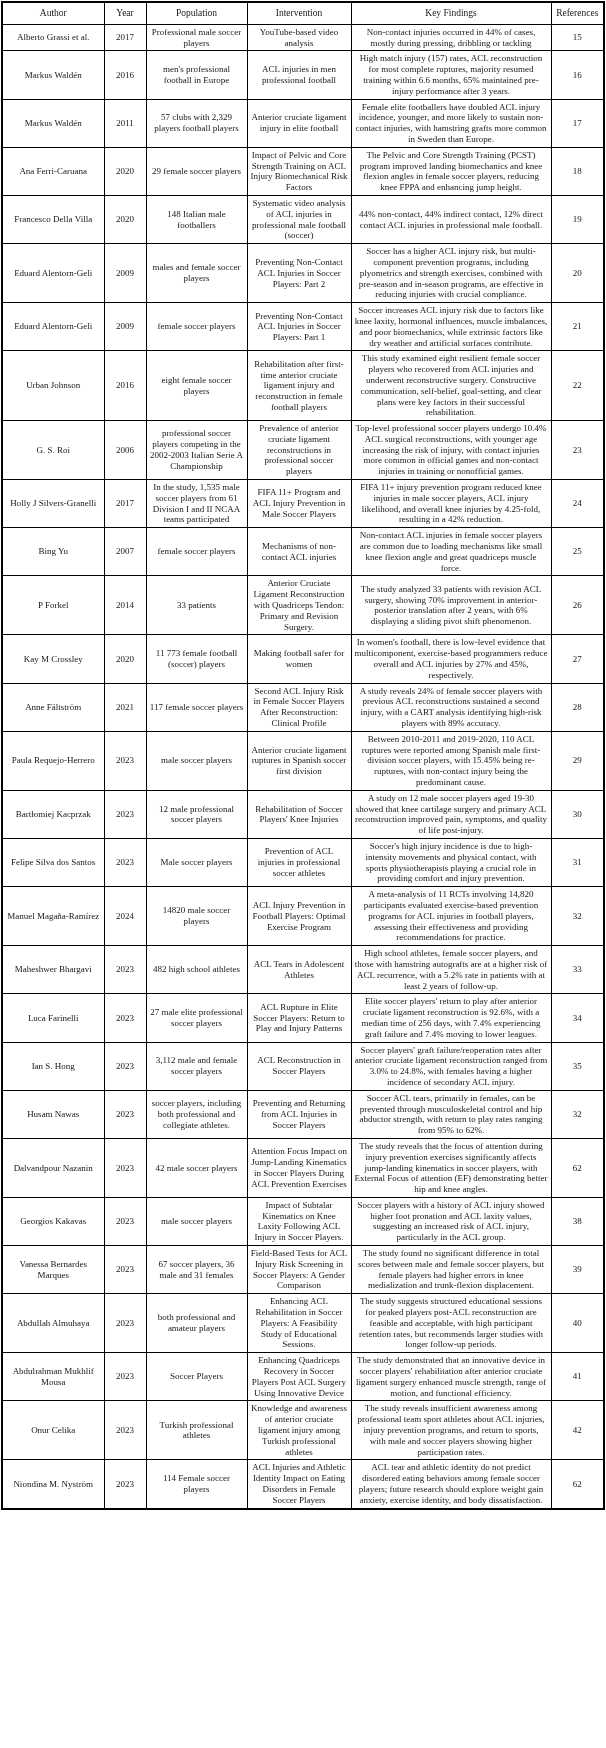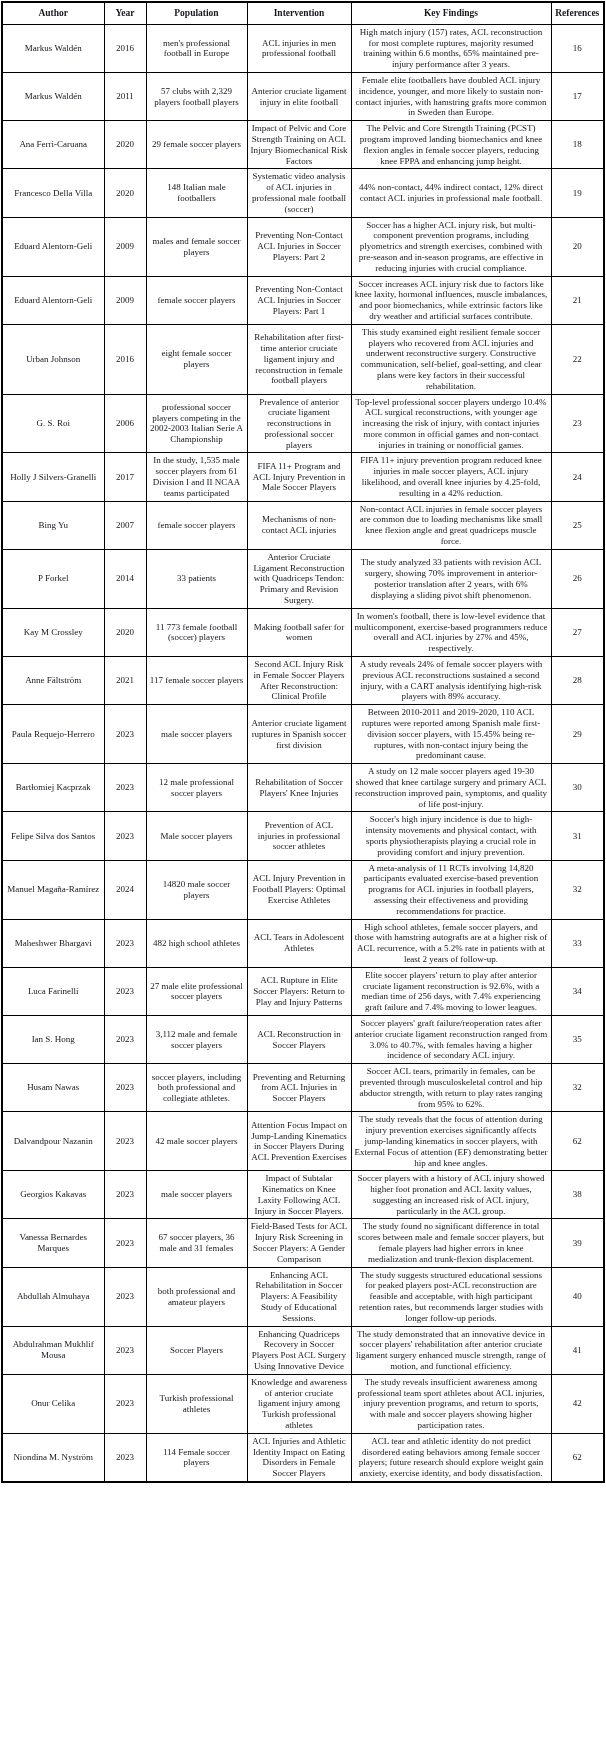--- a/index.html
+++ b/index.html
@@ -25,21 +25,21 @@
   table.studies td {
     border: 1px solid #000000;
     text-align: center;
     vertical-align: middle;
     font-size: 9px;
     line-height: 10.8px;
     padding: 2px 3px;
     overflow-wrap: break-word;
   }
   table.studies th {
-    font-weight: bold;
+    font-weight: normal;
     font-size: 9.5px;
     padding: 5px 2px;
   }
   col.c-author { width: 102px; }
   col.c-year   { width: 42px;  }
   col.c-pop    { width: 101px; }
   col.c-int    { width: 104px; }
   col.c-find   { width: 200px; }
   col.c-ref    { width: 53px;  }
 </style>
@@ -61,20 +61,28 @@
         <th>Author</th>
         <th>Year</th>
         <th>Population</th>
         <th>Intervention</th>
         <th>Key Findings</th>
         <th>References</th>
       </tr>
     </thead>
     <tbody id="tbody">
         <tr>
+          <td>Alberto Grassi et al.</td>
+          <td>2017</td>
+          <td>Professional male soccer players</td>
+          <td>YouTube-based video analysis</td>
+          <td>Non-contact injuries occurred in 44% of cases, mostly during pressing, dribbling or tackling</td>
+          <td>15</td>
+        </tr>
+        <tr>
           <td>Markus Waldén</td>
           <td>2016</td>
           <td>men's professional football in Europe</td>
           <td>ACL injuries in men professional football</td>
           <td>High match injury (157) rates, ACL reconstruction for most complete ruptures, majority resumed training within 6.6 months, 65% maintained pre-injury performance after 3 years.</td>
           <td>16</td>
         </tr>
         <tr>
           <td>Markus Waldén</td>
           <td>2011</td>
@@ -192,21 +200,21 @@
           <td>2023</td>
           <td>Male soccer players</td>
           <td>Prevention of ACL injuries in professional soccer athletes</td>
           <td>Soccer's high injury incidence is due to high-intensity movements and physical contact, with sports physiotherapists playing a crucial role in providing comfort and injury prevention.</td>
           <td>31</td>
         </tr>
         <tr>
           <td>Manuel Magaña-Ramírez</td>
           <td>2024</td>
           <td>14820 male soccer players</td>
-          <td>ACL Injury Prevention in Football Players: Optimal Exercise Athletes</td>
+          <td>ACL Injury Prevention in Football Players: Optimal Exercise Program</td>
           <td>A meta-analysis of 11 RCTs involving 14,820 participants evaluated exercise-based prevention programs for ACL injuries in football players, assessing their effectiveness and providing recommendations for practice.</td>
           <td>32</td>
         </tr>
         <tr>
           <td>Maheshwer Bhargavi</td>
           <td>2023</td>
           <td>482 high school athletes</td>
           <td>ACL Tears in Adolescent Athletes</td>
           <td>High school athletes, female soccer players, and those with hamstring autografts are at a higher risk of ACL recurrence, with a 5.2% rate in patients with at least 2 years of follow-up.</td>
           <td>33</td>
@@ -217,21 +225,21 @@
           <td>27 male elite professional soccer players</td>
           <td>ACL Rupture in Elite Soccer Players: Return to Play and Injury Patterns</td>
           <td>Elite soccer players' return to play after anterior cruciate ligament reconstruction is 92.6%, with a median time of 256 days, with 7.4% experiencing graft failure and 7.4% moving to lower leagues.</td>
           <td>34</td>
         </tr>
         <tr>
           <td>Ian S. Hong</td>
           <td>2023</td>
           <td>3,112 male and female soccer players</td>
           <td>ACL Reconstruction in Soccer Players</td>
-          <td>Soccer players' graft failure/reoperation rates after anterior cruciate ligament reconstruction ranged from 3.0% to 40.7%, with females having a higher incidence of secondary ACL injury.</td>
+          <td>Soccer players' graft failure/reoperation rates after anterior cruciate ligament reconstruction ranged from 3.0% to 24.8%, with females having a higher incidence of secondary ACL injury.</td>
           <td>35</td>
         </tr>
         <tr>
           <td>Husam Nawas</td>
           <td>2023</td>
           <td>soccer players, including both professional and collegiate athletes.</td>
           <td>Preventing and Returning from ACL Injuries in Soccer Players</td>
           <td>Soccer ACL tears, primarily in females, can be prevented through musculoskeletal control and hip abductor strength, with return to play rates ranging from 95% to 62%.</td>
           <td>32</td>
         </tr>

